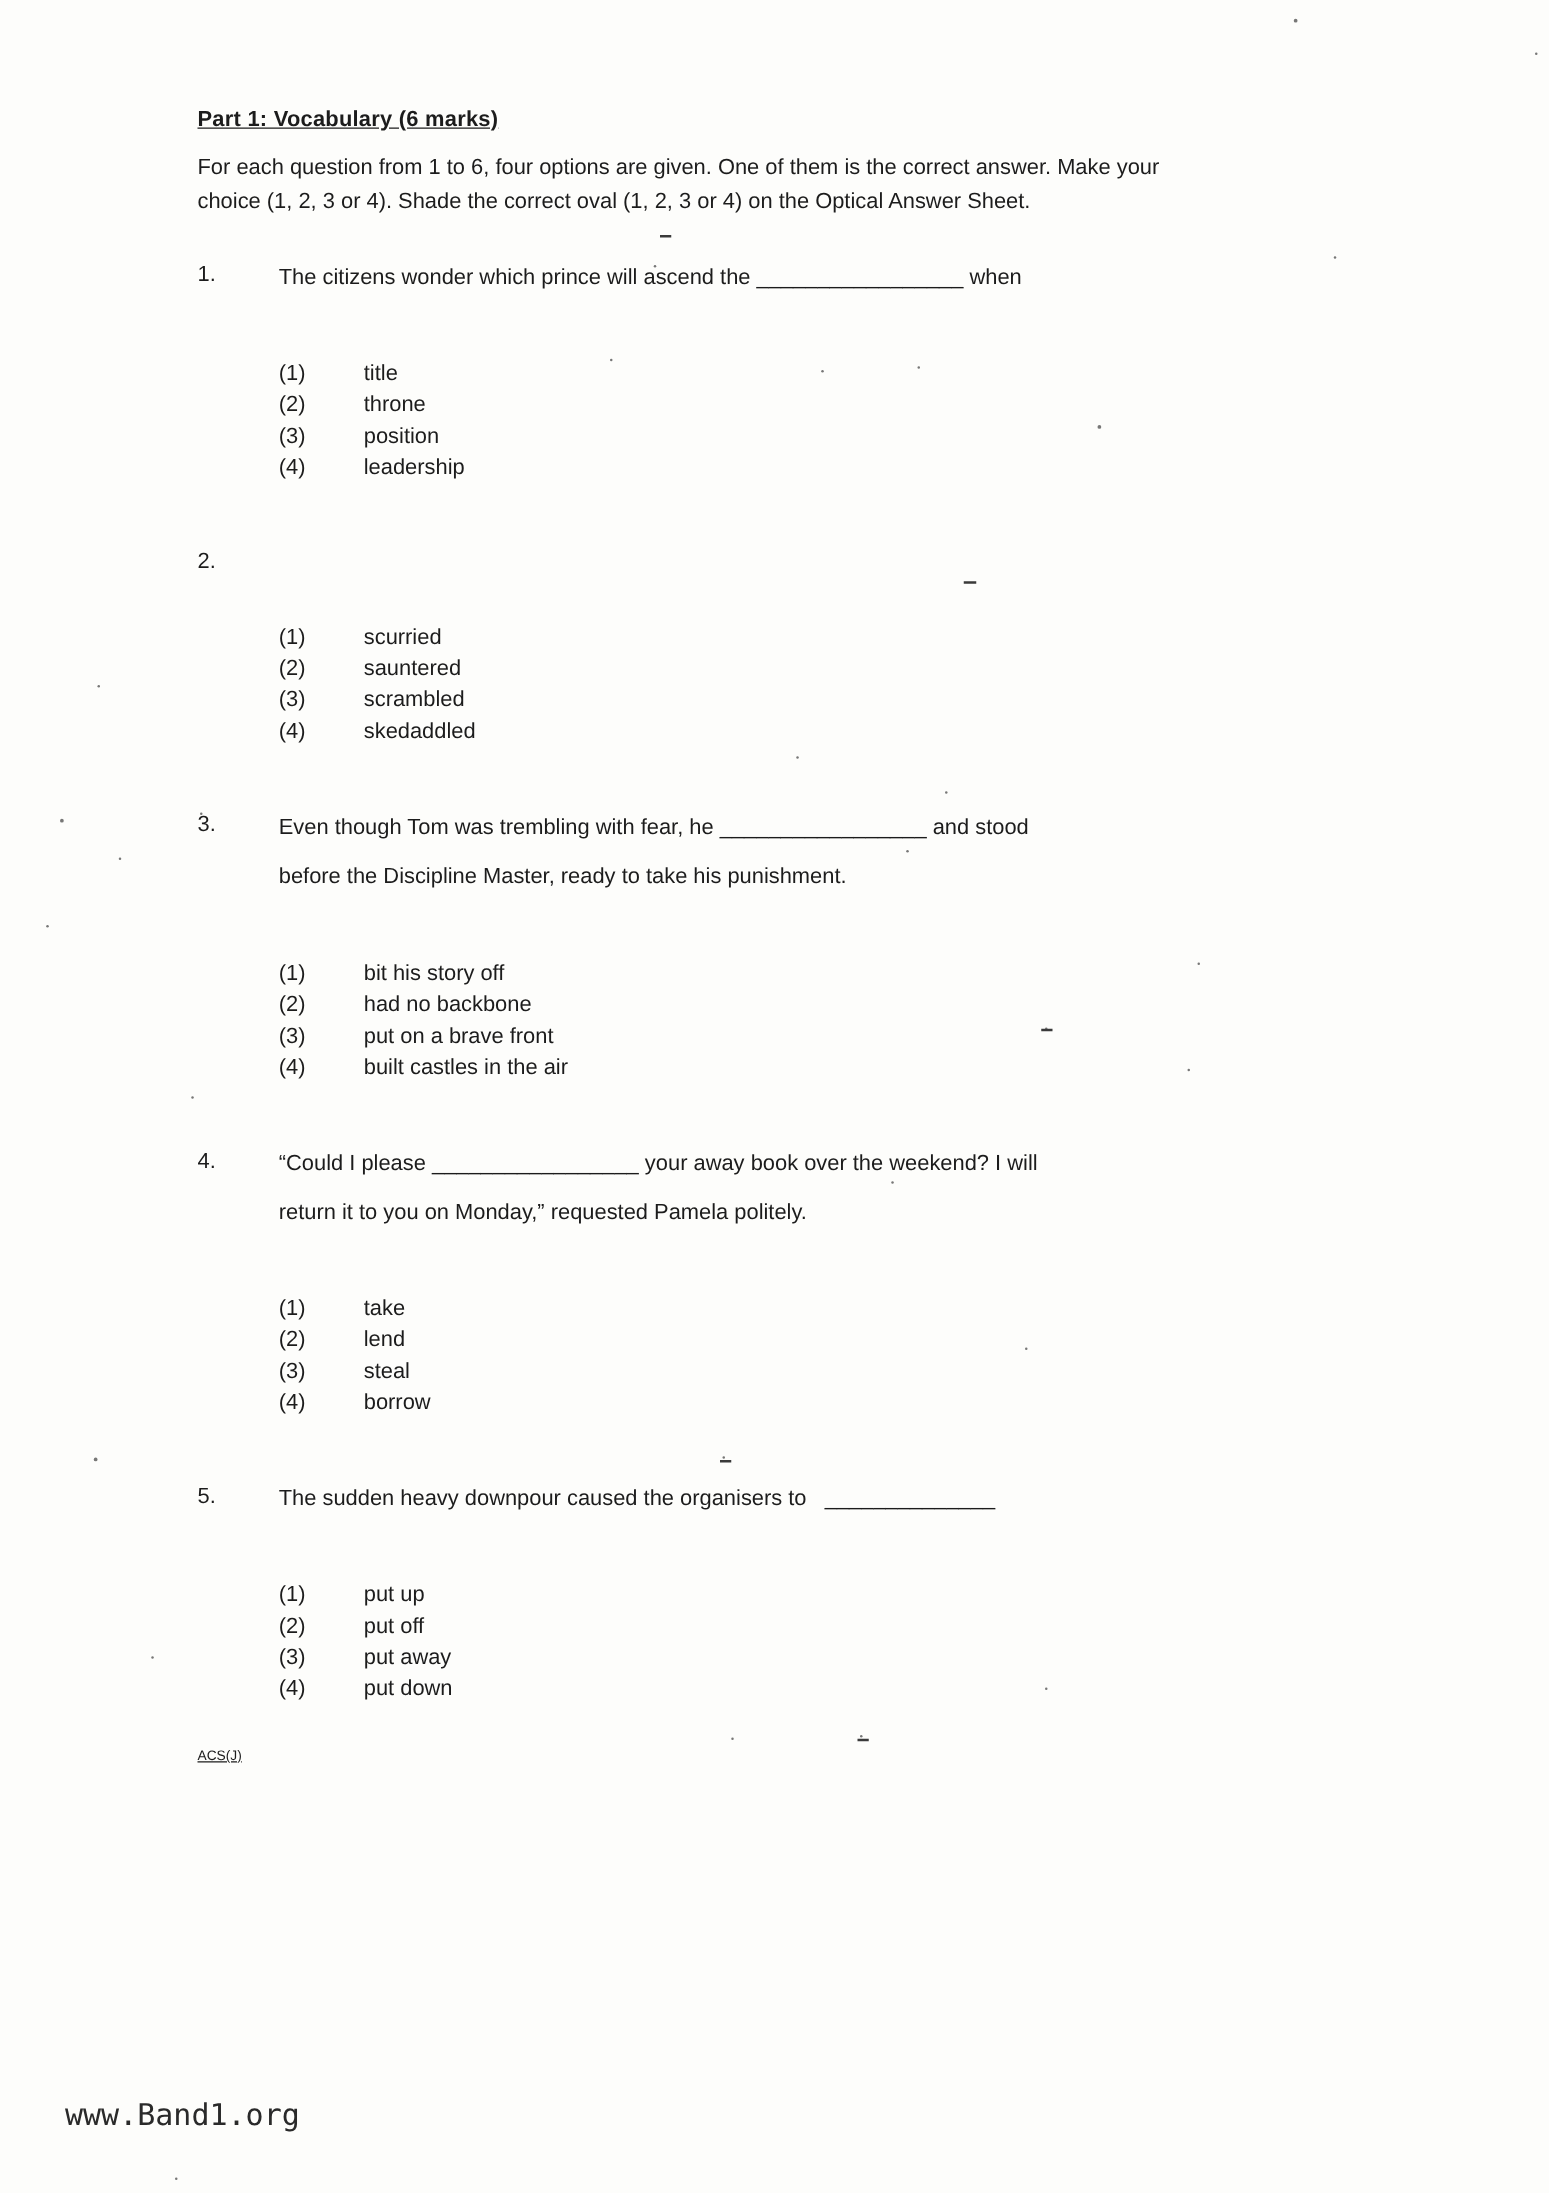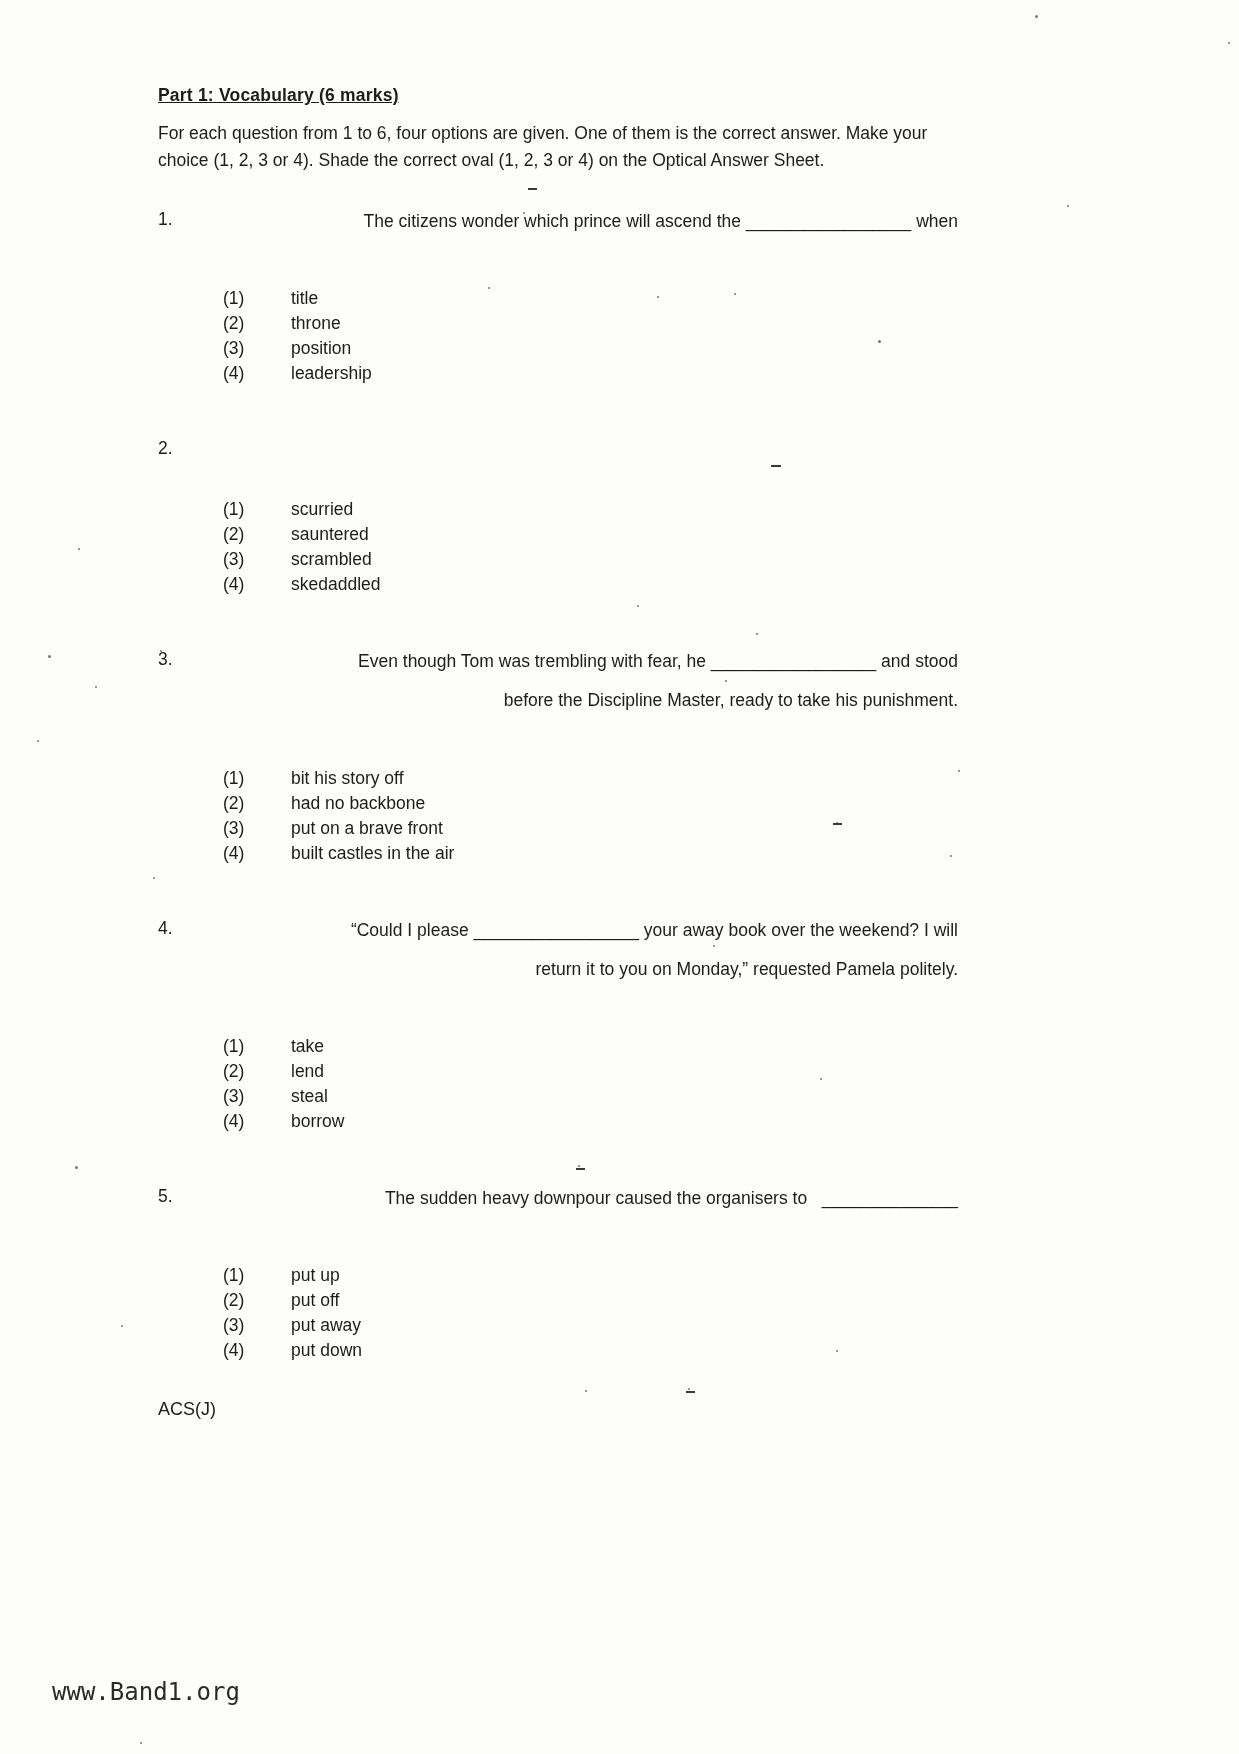--- a/index.html
+++ b/index.html
@@ -46,43 +46,43 @@
     align-items: flex-start;
   }
   .qnum {
     width: 65px;
     flex: 0 0 65px;
     font-size: 17.5px;
   }
   .qtext {
     flex: 1;
     font-size: 17.5px;
-    text-align: right;
   }
   .qtext p {
     margin: 0 0 15px 0;
     line-height: 1.38;
     white-space: pre-wrap;
   }
   .options {
     margin-left: 65px;
     margin-top: 38px;
   }
   .option {
     display: flex;
     font-size: 17.5px;
     line-height: 25px;
   }
   .onum {
     width: 68px;
     flex: 0 0 68px;
   }
   .footer-code {
-    font-size: 18px;
+    font-size: 11px;
     margin-top: -16px;
+    text-decoration: underline;
   }
   .watermark {
     position: absolute;
     left: 52px;
     top: 1678px;
     font-family: "DejaVu Sans Mono", monospace;
     font-size: 24px;
     color: #2a2a2a;
   }
   .speck {

